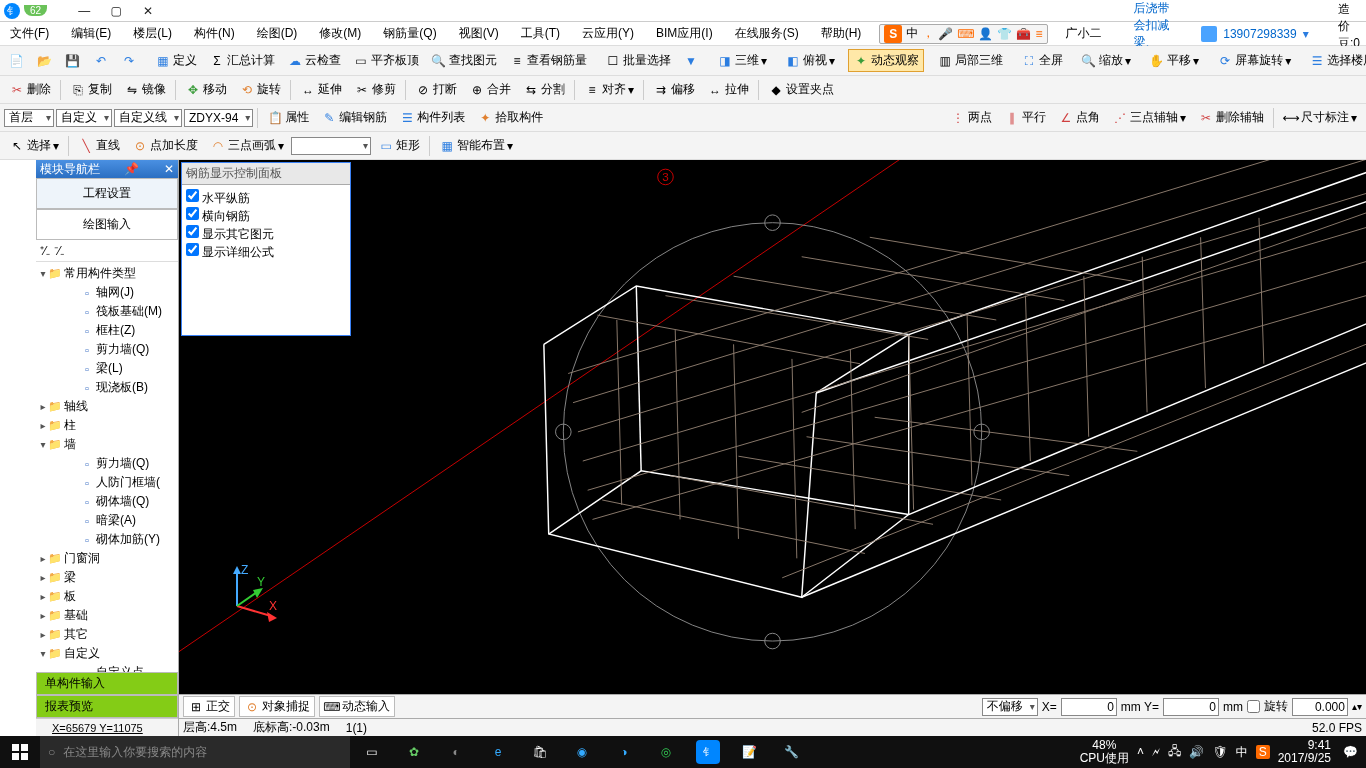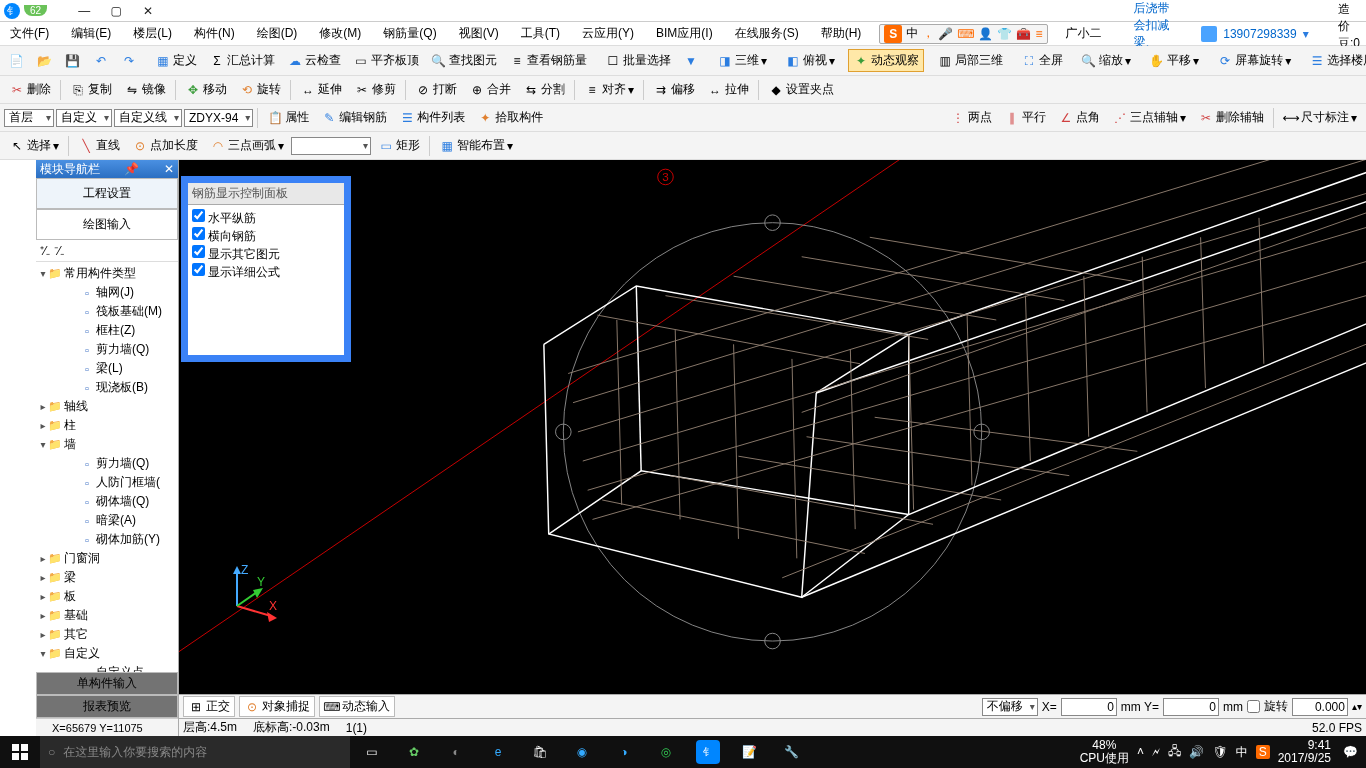--- a/index.html
+++ b/index.html
@@ -41,35 +41,35 @@
 .side-mini { height: 22px; border-bottom: 1px solid #ddd; display: flex; align-items: center; padding: 0 4px; gap: 4px; }
 .tree { flex: 1; overflow: auto; padding: 2px 0; }
 .tree-row { display: flex; align-items: center; padding: 1px 2px; white-space: nowrap; }
 .tree-row.sel { background: #cfe4ff; border: 1px dotted #4a79c7; }
 .tree-ind0 { padding-left: 2px; }
 .tree-ind2 { padding-left: 34px; }
 .tree-tw { width: 10px; text-align: center; color: #555; font-size: 10px; }
 .tree-ic { width: 14px; height: 14px; margin-right: 2px; display: flex; align-items: center; justify-content: center; font-size: 11px; }
 .ic-folder { color: #e0a030; }
 .ic-comp { color: #4a79c7; }
-.side-bot-tab { text-align: center; padding: 2px 0; border: 1px solid #bbb; background: #737373; }
+.side-bot-tab { text-align: left; padding: 2px 8px; border: 1px solid #bbb; background: #84cc16; }
 .canvas-area { flex: 1; display: flex; flex-direction: column; position: relative; background: #f4f4f4; }
 .canvas { flex: 1; background: #000; position: relative; overflow: hidden; }
-.panel-float { position: absolute; left: 2px; top: 16px; width: 170px; background: #fff; border: 7px solid #3b82f6; }
+.panel-float { position: absolute; left: 2px; top: 2px; width: 170px; background: #fff; border: 1px solid #3b82f6; }
 .panel-head { background: #e8e8e8; border-bottom: 1px solid #aaa; padding: 2px 4px; color: #555; }
 .panel-body { padding: 4px; height: 150px; }
 .panel-body label { display: block; font-size: 12px; color: #000; }
 .panel-body input { margin-right: 3px; }
 .axis { position: absolute; left: 40px; bottom: 70px; width: 60px; height: 60px; }
 .status-bar-draw { height: 24px; display: flex; align-items: center; padding: 0 4px; gap: 4px; border-top: 1px solid #aaa; background: #f4f4f4; }
 .status-btn { display: flex; align-items: center; gap: 2px; padding: 1px 4px; border: 1px solid #bbb; background: #fff; }
 .txt-input { border: 1px solid #888; height: 18px; padding: 0 2px; text-align: right; background: #fff; width: 56px; }
 .foot-bar { height: 18px; display: flex; align-items: center; padding: 0 4px; gap: 16px; border-top: 1px solid #aaa; background: #f4f4f4; font-size: 11px; }
 .foot-right { margin-left: auto; }
-.coord-bar { height: 18px; display: flex; align-items: center; padding: 0 16px; border-top: 1px solid #ccc; background: #f4f4f4; font-size: 11px; }
+.coord-bar { height: 18px; display: flex; align-items: center; padding: 0 16px; border-top: 1px solid #ccc; background: #f4f4f4; font-size: 11px; text-decoration: underline; }
 .taskbar { height: 32px; background: #101010; display: flex; align-items: center; color: #fff; }
 .task-start { width: 40px; height: 32px; display: flex; align-items: center; justify-content: center; }
 .task-search { display: flex; align-items: center; background: #2a2a2a; height: 32px; width: 310px; padding: 0 8px; color: #888; gap: 8px; }
 .task-icons { display: flex; align-items: center; gap: 18px; padding: 0 10px; }
 .task-ic { width: 24px; height: 24px; display: flex; align-items: center; justify-content: center; }
 .task-tray { margin-left: auto; display: flex; align-items: center; gap: 8px; padding: 0 8px; font-size: 11px; }
 .cpu-block { text-align: center; line-height: 1.1; }
 .clock { text-align: right; line-height: 1.1; padding-right: 4px; }
 svg { display: block; }
 </style>

